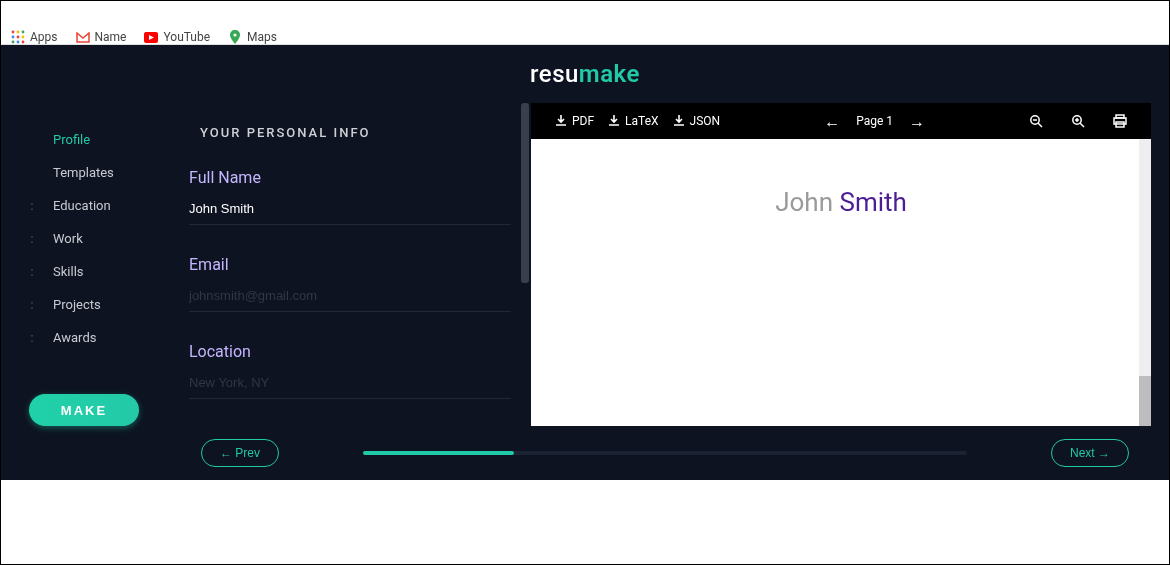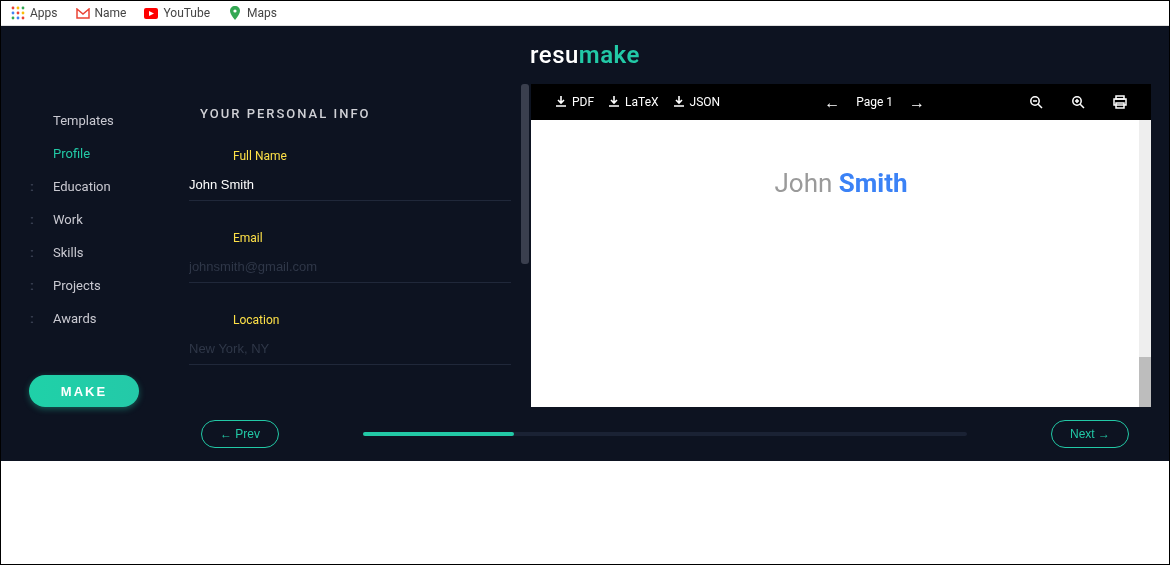--- a/index.html
+++ b/index.html
@@ -6,24 +6,24 @@
   body {
     font-family: -apple-system, BlinkMacSystemFont, "Segoe UI", Roboto, Arial, sans-serif;
     background: #fff;
     width: 1170px;
     height: 565px;
     overflow: hidden;
     border: 1px solid #000;
   }
   
   .bookmarks-bar {
-    height: 25px;
+    height: 44px;
     background: #fff;
     display: flex;
-    align-items: center;
+    align-items: flex-end;
     padding: 0 10px;
     gap: 18px;
     font-size: 12px;
     border-bottom: 1px solid #e0e0e0;
   }
   .bookmark-item {
     display: flex;
     align-items: center;
     gap: 5px;
     color: #444;
@@ -119,24 +119,23 @@
     letter-spacing: 2px;
     font-weight: 500;
     margin-bottom: 28px;
     margin-left: 11px;
   }
   .field {
     margin-bottom: 30px;
   }
   .field-label {
     display: block;
-    color: #fde047;
-    font-size: 12px;
+    color: #c4b5fd;
+    font-size: 16px;
     margin-bottom: 10px;
-    margin-left: 44px;
   }
   .field-input {
     width: 100%;
     background: transparent;
     border: none;
     border-bottom: 1px solid #20283a;
     color: #fff;
     font-size: 13px;
     padding: 4px 0 8px;
     outline: none;
@@ -178,21 +177,21 @@
     padding: 48px 20px 0;
     overflow: auto;
     position: relative;
   }
   .pdf-name {
     text-align: center;
     font-size: 26px;
     color: #333;
   }
   .pdf-name .first { color: #9a9a9a; font-weight: 400; }
-  .pdf-name .last { color: #3b82f6; font-weight: 700; }
+  .pdf-name .last { color: #4c1d95; font-weight: 400; }
   .scroll-indicator-right {
     position: absolute;
     right: 0; top: 36px; bottom: 0; width: 12px;
     background: #eeeeee;
     display: flex; flex-direction: column;
   }
   .scroll-indicator-right .thumb {
     margin-top: auto;
     height: 50px; width: 100%;
     background: #bdbdbd;
@@ -292,25 +291,25 @@
 
   <div class="app-header">
     <div class="logo">
       <span class="logo-first">resu</span><span class="logo-second">make</span>
     </div>
   </div>
 
   <div class="app-body">
 
     <div class="sidebar">
+      <div class="nav-item active">
+        <span>Profile</span>
+      </div>
       <div class="nav-item first">
         <span>Templates</span>
-      </div>
-      <div class="nav-item active">
-        <span>Profile</span>
       </div>
       <div class="nav-item">
         <span class="nav-dot">::</span>
         <span>Education</span>
       </div>
       <div class="nav-item">
         <span class="nav-dot">::</span>
         <span>Work</span>
       </div>
       <div class="nav-item">

